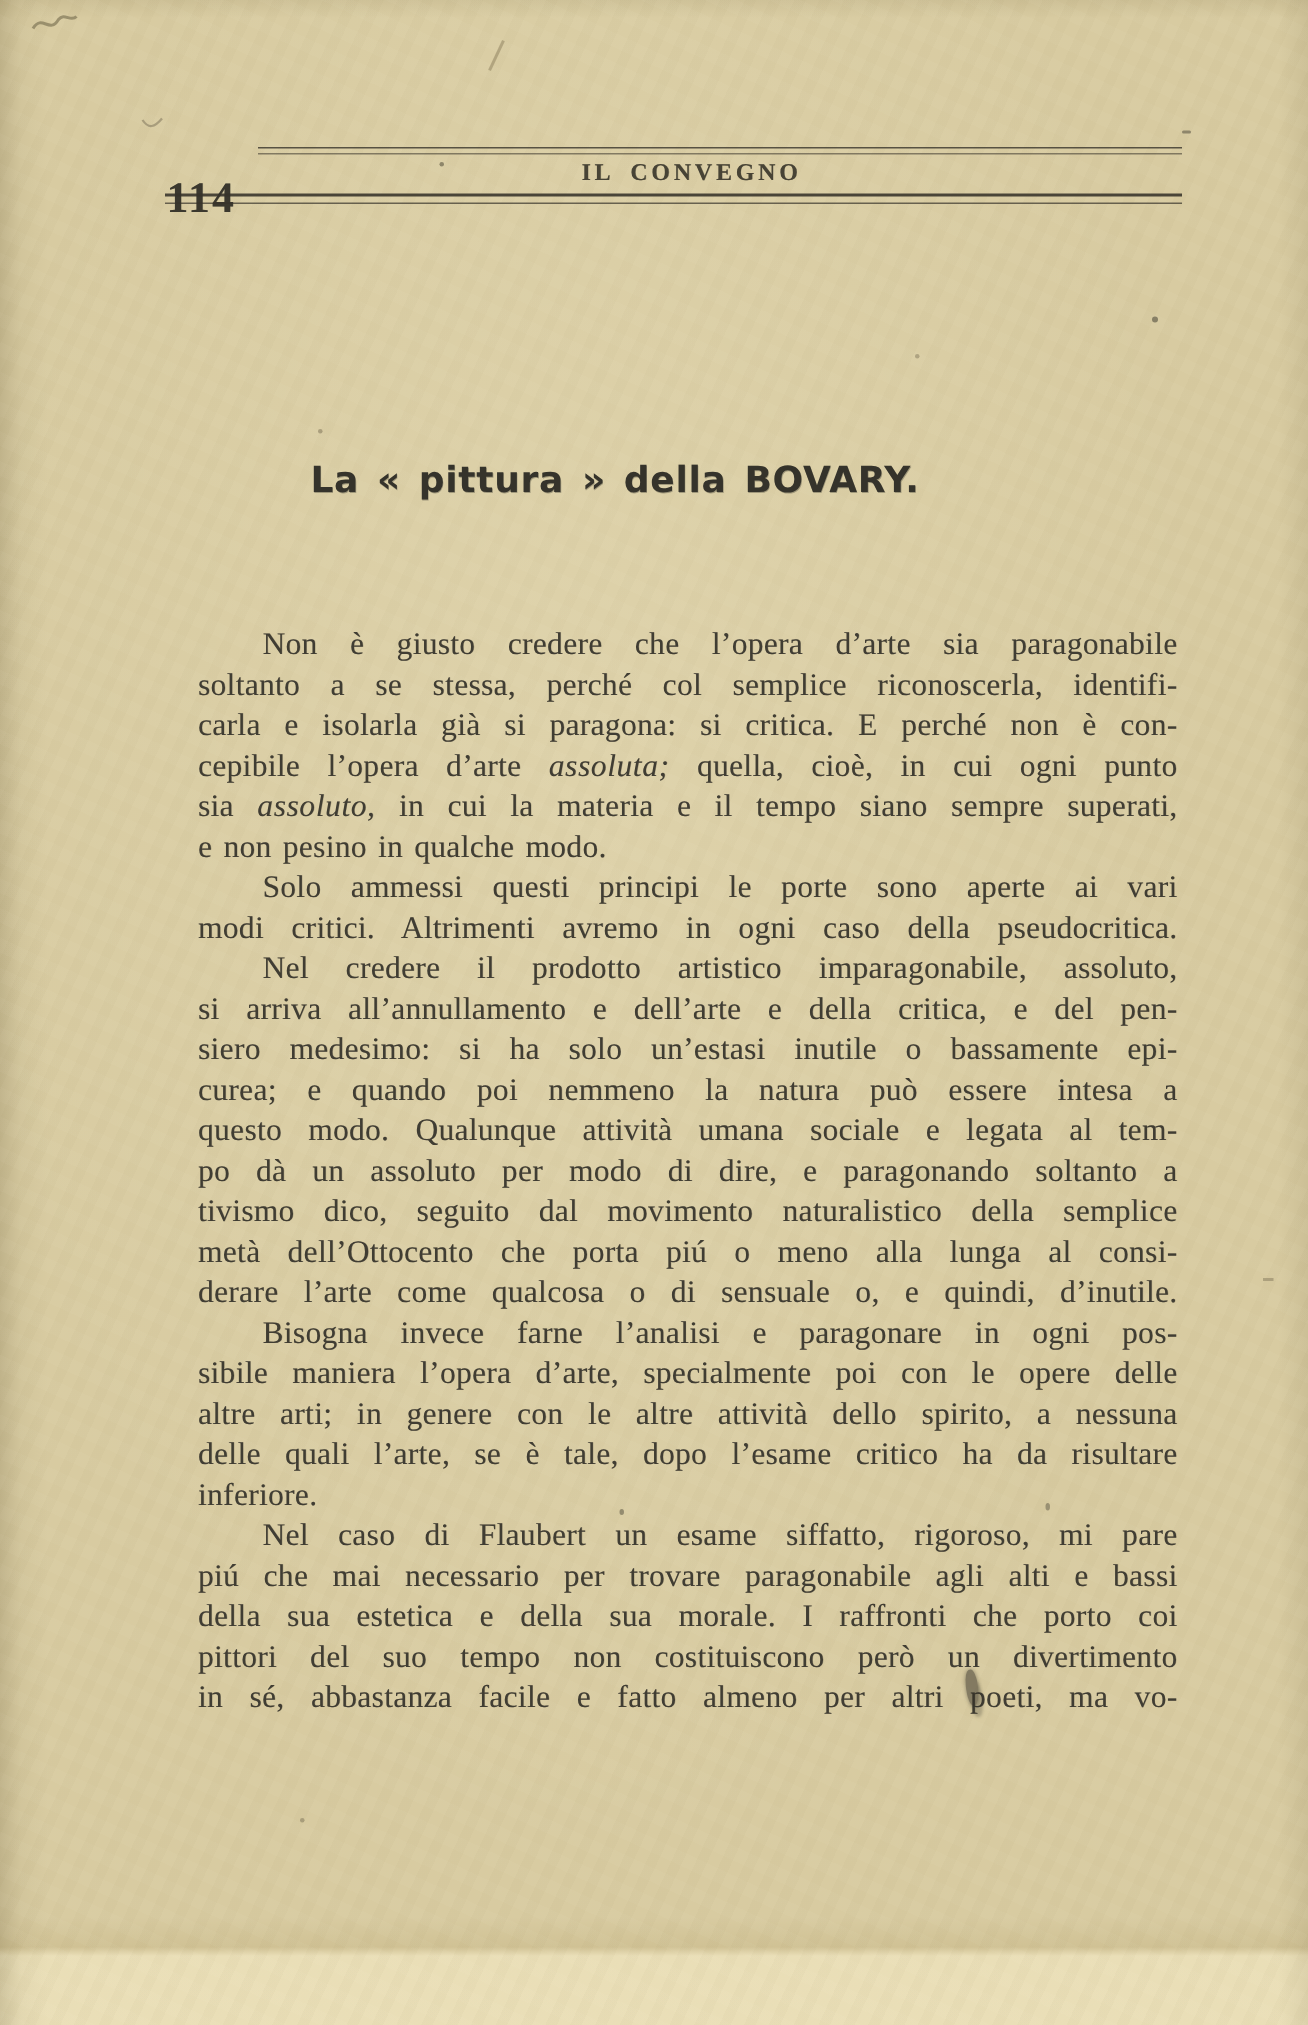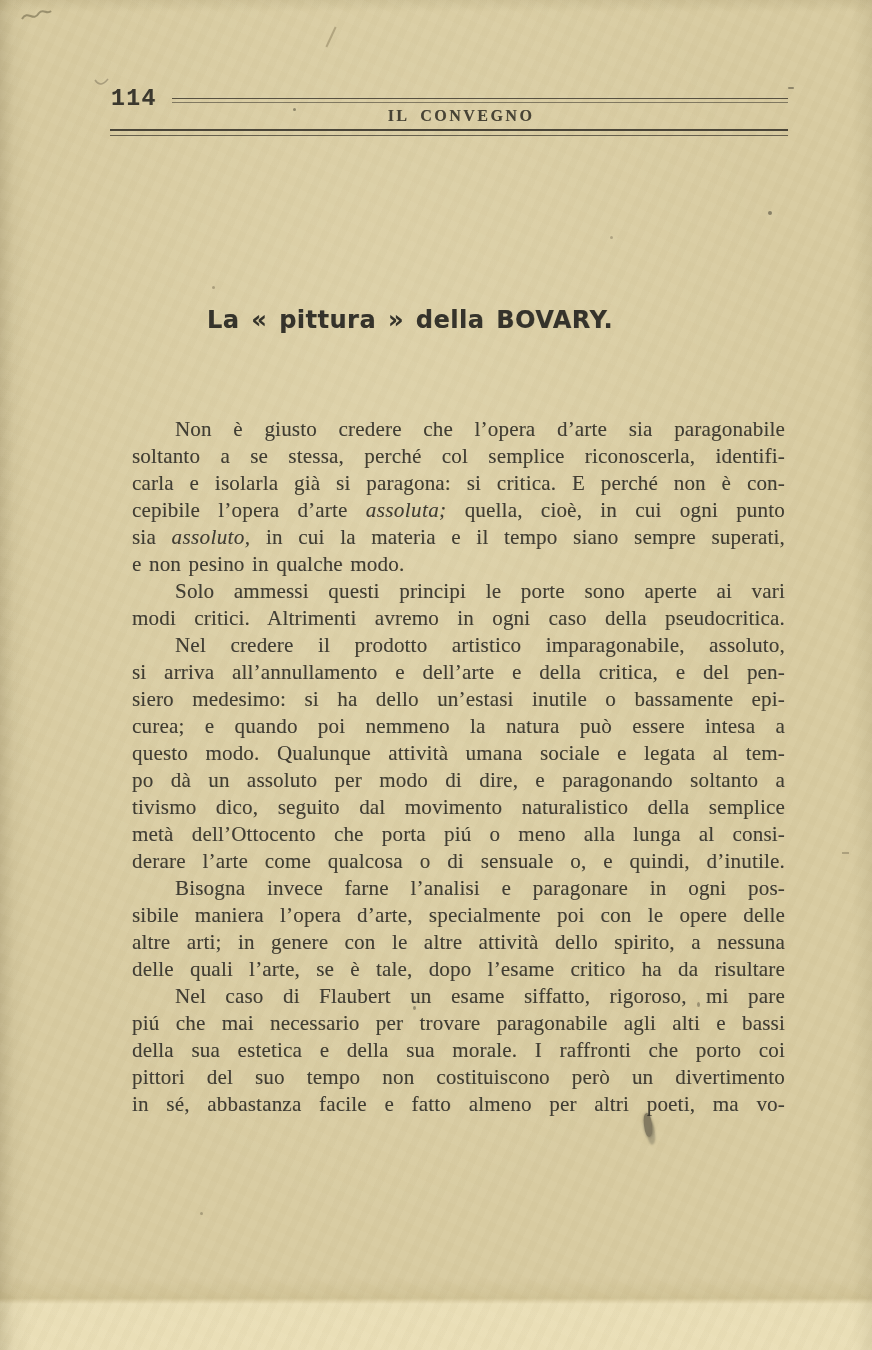--- a/index.html
+++ b/index.html
@@ -14,25 +14,24 @@
       repeating-linear-gradient(25deg, rgba(255,250,230,0.03) 0 9px, rgba(0,0,0,0) 9px 18px),
       linear-gradient(to right, rgba(96,84,48,0.20) 0, rgba(96,84,48,0.05) 14px, rgba(0,0,0,0) 32px),
       linear-gradient(to left, rgba(96,84,48,0.10) 0, rgba(0,0,0,0) 20px),
       linear-gradient(to bottom, rgba(120,104,60,0.12) 0, rgba(0,0,0,0) 12px),
       linear-gradient(to top, rgba(255,246,210,0.45) 0 46px, rgba(180,160,104,0.22) 52px, rgba(0,0,0,0) 72px);
     font-family:"Liberation Serif", serif;
     color:#3f3c32;
   }
   
   .pagenum{
-    position:absolute;left:111px;top:86px;
-    font-size:23px;font-weight:bold;letter-spacing:1.5px;
+    position:absolute;left:111px;top:116px;
+    font-size:29px;font-weight:bold;letter-spacing:1.5px;
     color:#3b382e;
     text-shadow:0.3px 0.3px 0 rgba(58,54,44,0.4);
-    font-family:Liberation Mono, monospace;
   }
   .journal{
     position:absolute;left:0;top:107px;width:872px;
     text-align:center;transform:translateX(25px);
     font-size:16px;font-weight:bold;letter-spacing:2.5px;word-spacing:5px;
     color:#474335;
     text-shadow:0.3px 0.3px 0 rgba(58,54,44,0.35);
   }
   .rule-top{
     position:absolute;left:172px;top:98px;width:616px;height:3px;
@@ -101,31 +100,32 @@
       <div class="line indent">Non è giusto credere che l’opera d’arte sia paragonabile</div>
       <div class="line">soltanto a se stessa, perché col semplice riconoscerla, identifi-</div>
       <div class="line">carla e isolarla già si paragona: si critica. E perché non è con-</div>
       <div class="line">cepibile l’opera d’arte <i>assoluta;</i> quella, cioè, in cui ogni punto</div>
       <div class="line">sia <i>assoluto,</i> in cui la materia e il tempo siano sempre superati,</div>
       <div class="line endleft">e non pesino in qualche modo.</div>
       <div class="line indent">Solo ammessi questi principi le porte sono aperte ai vari</div>
       <div class="line">modi critici. Altrimenti avremo in ogni caso della pseudocritica.</div>
       <div class="line indent">Nel credere il prodotto artistico imparagonabile, assoluto,</div>
       <div class="line">si arriva all’annullamento e dell’arte e della critica, e del pen-</div>
-      <div class="line">siero medesimo: si ha dello un’estasi inutile o bassamente epi-</div>
+      <div class="line">siero medesimo: si ha solo un’estasi inutile o bassamente epi-</div>
       <div class="line">curea; e quando poi nemmeno la natura può essere intesa a</div>
       <div class="line">questo modo. Qualunque attività umana sociale e legata al tem-</div>
       <div class="line">po dà un assoluto per modo di dire, e paragonando soltanto a</div>
       <div class="line">tivismo dico, seguito dal movimento naturalistico della semplice</div>
       <div class="line">metà dell’Ottocento che porta piú o meno alla lunga al consi-</div>
       <div class="line">derare l’arte come qualcosa o di sensuale o, e quindi, d’inutile.</div>
       <div class="line indent">Bisogna invece farne l’analisi e paragonare in ogni pos-</div>
       <div class="line">sibile maniera l’opera d’arte, specialmente poi con le opere delle</div>
       <div class="line">altre arti; in genere con le altre attività dello spirito, a nessuna</div>
       <div class="line">delle quali l’arte, se è tale, dopo l’esame critico ha da risultare</div>
+      <div class="line endleft">inferiore.</div>
       <div class="line indent">Nel caso di Flaubert un esame siffatto, rigoroso, mi pare</div>
       <div class="line">piú che mai necessario per trovare paragonabile agli alti e bassi</div>
       <div class="line">della sua estetica e della sua morale. I raffronti che porto coi</div>
       <div class="line">pittori del suo tempo non costituiscono però un divertimento</div>
       <div class="line">in sé, abbastanza facile e fatto almeno per altri poeti, ma vo-</div>
     </div>
 
   <svg class="mark" style="left:20px;top:6px" width="34" height="20" viewBox="0 0 34 20">
     <path d="M2,13 C8,3 13,17 19,7 C23,2 27,9 31,5" stroke="rgba(133,124,92,0.75)" stroke-width="2" fill="none"></path>
   </svg>

